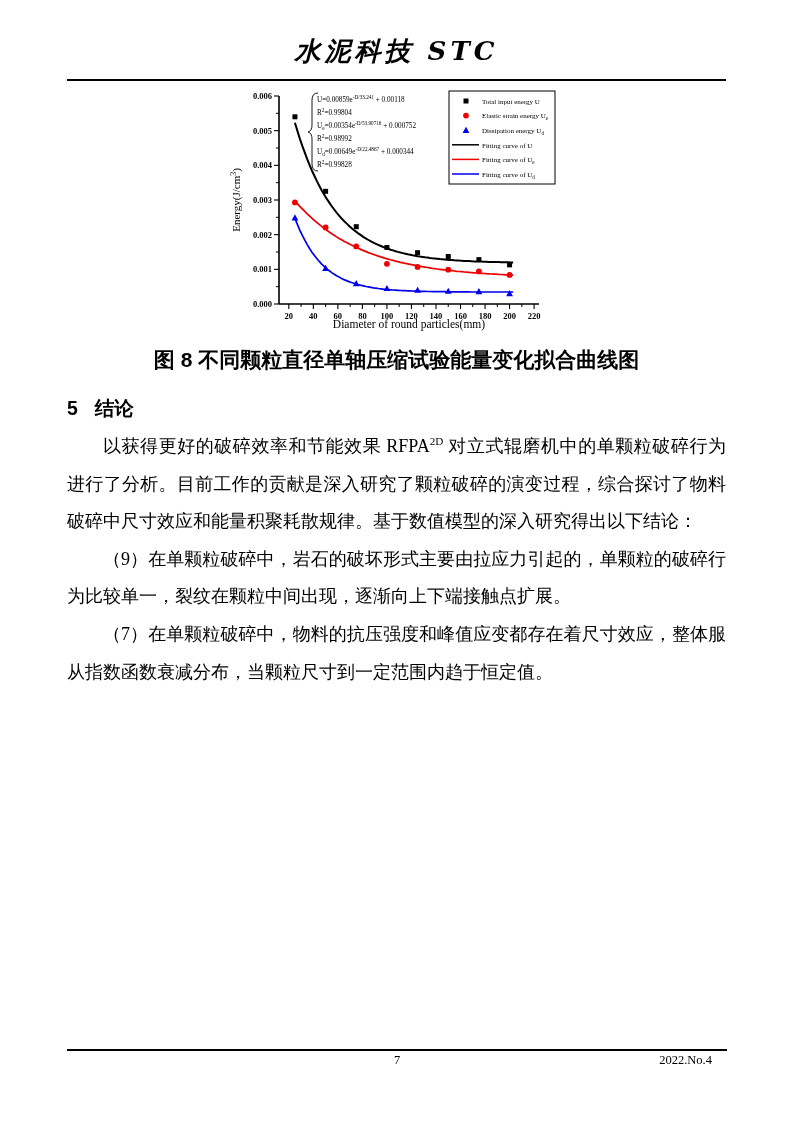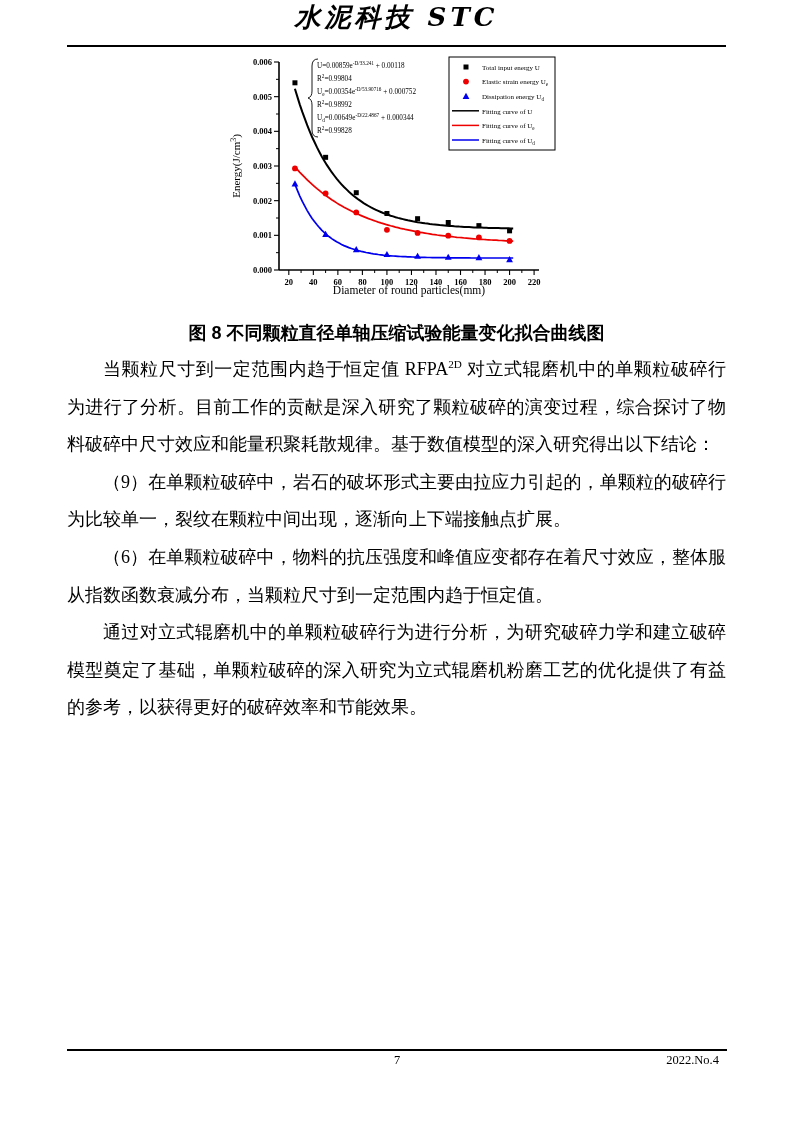--- a/index.html
+++ b/index.html
@@ -7,57 +7,57 @@
   .page {
     position: relative;
     width: 793px; height: 1122px;
     margin: 0 auto;
     background: #ffffff;
     font-family: "Liberation Serif", "DejaVu Serif", serif;
     color: #000;
     overflow: hidden;
     box-shadow: 0 0 4px rgba(0,0,0,.3);
   }
-  .header { text-align: center; }
+  .header { padding-top: 34px; text-align: center; }
   .journal-title {
     font-family: "DejaVu Serif", serif;
     font-size: 26px; font-weight: bold; font-style: italic;
     letter-spacing: 4px;
   }
   .header-rule {
     border: none; border-top: 2.5px solid #000;
     margin: 10px 67px 0 67px;
   }
   .figure-block { margin-top: 8px; }
   .chart-svg { display: block; margin: 0 auto; }
   .figure-caption {
     text-align: center;
     font-family: "Liberation Sans", "DejaVu Sans", sans-serif;
-    font-weight: bold; font-size: 18px;
-    margin-top: 14px;
+    font-weight: bold; font-size: 21px;
+    margin-top: 5px;
   }
   .section-heading {
     margin: 21px 67px 0 67px;
     font-family: "Liberation Sans", "DejaVu Sans", sans-serif;
     font-weight: bold; font-size: 19.5px;
   }
   .section-heading .sec-num { margin-right: 17px; }
   .body-text { margin: 6px 67px 0 67px; }
   .body-text p {
     text-indent: 2em;
     font-size: 18px;
     line-height: 37.6px;
     text-align: justify;
   }
   .body-text sup { font-size: 0.62em; line-height: 0; }
   .footer { position: absolute; left: 67px; right: 66px; top: 1049px; }
   .footer-rule { border: none; border-top: 2.5px solid #000; }
   .footer-row { position: relative; height: 20px; margin-top: 2px; font-size: 12.5px; }
   .page-number { position: absolute; left: 0; right: 0; text-align: center; }
-  .issue-label { position: absolute; right: 8px; }
+  .issue-label { position: absolute; right: 15px; }
 </style>
 </head>
 <body>
 
 <div class="page">
 
   <div class="header">
     <div class="journal-title">水泥科技 STC</div>
   </div>
   <hr class="header-rule">
@@ -164,26 +164,28 @@
         <line x1="225" y1="55.8" x2="252" y2="55.8" stroke="#000000" stroke-width="1.5"></line>
         <text x="255" y="58.599999999999994" font-size="7" font-family="&quot;Liberation Serif&quot;,&quot;DejaVu Serif&quot;,serif" fill="#000"><tspan dy="0.00" font-size="7">Fitting curve of U</tspan></text>
         <line x1="225" y1="70.4" x2="252" y2="70.4" stroke="#ee0000" stroke-width="1.5"></line>
         <text x="255" y="73.2" font-size="7" font-family="&quot;Liberation Serif&quot;,&quot;DejaVu Serif&quot;,serif" fill="#000"><tspan dy="0.00" font-size="7">Fitting curve of U</tspan><tspan dy="1.82" font-size="5.04">e</tspan></text>
         <line x1="225" y1="85" x2="252" y2="85" stroke="#0000ee" stroke-width="1.5"></line>
         <text x="255" y="87.8" font-size="7" font-family="&quot;Liberation Serif&quot;,&quot;DejaVu Serif&quot;,serif" fill="#000"><tspan dy="0.00" font-size="7">Fitting curve of U</tspan><tspan dy="1.82" font-size="5.04">d</tspan></text>
       </svg>
     <div class="figure-caption">图 8 不同颗粒直径单轴压缩试验能量变化拟合曲线图</div>
   </div>
 
+  <h2 class="section-heading">
+    <span class="sec-num">5</span><span>结论</span>
+  </h2>
 
   <div class="body-text" id="paragraphs">
-      <p><span>当颗粒尺寸到一定范围内趋于恒定值 RFPA</span><sup>2D</sup><span> 对立式辊磨机中的单颗粒破碎行为进行了分析。目前工作的贡献是深入研究了颗粒破碎的演变过程，综合探讨了物料破碎中尺寸效应和能量积聚耗散规律。基于数值模型的深入研究得出以下结论：</span></p>
+      <p><span>以获得更好的破碎效率和节能效果 RFPA</span><sup>2D</sup><span> 对立式辊磨机中的单颗粒破碎行为进行了分析。目前工作的贡献是深入研究了颗粒破碎的演变过程，综合探讨了物料破碎中尺寸效应和能量积聚耗散规律。基于数值模型的深入研究得出以下结论：</span></p>
       <p><span>（9）在单颗粒破碎中，岩石的破坏形式主要由拉应力引起的，单颗粒的破碎行为比较单一，裂纹在颗粒中间出现，逐渐向上下端接触点扩展。</span></p>
-      <p><span>（6）在单颗粒破碎中，物料的抗压强度和峰值应变都存在着尺寸效应，整体服从指数函数衰减分布，当颗粒尺寸到一定范围内趋于恒定值。</span></p>
-      <p><span>通过对立式辊磨机中的单颗粒破碎行为进行分析，为研究破碎力学和建立破碎模型奠定了基础，单颗粒破碎的深入研究为立式辊磨机粉磨工艺的优化提供了有益的参考，以获得更好的破碎效率和节能效果。</span></p>
+      <p><span>（7）在单颗粒破碎中，物料的抗压强度和峰值应变都存在着尺寸效应，整体服从指数函数衰减分布，当颗粒尺寸到一定范围内趋于恒定值。</span></p>
     </div>
 
   <div class="footer">
     <hr class="footer-rule">
     <div class="footer-row">
       <span class="page-number">7</span>
       <span class="issue-label">2022.No.4</span>
     </div>
   </div>
 

